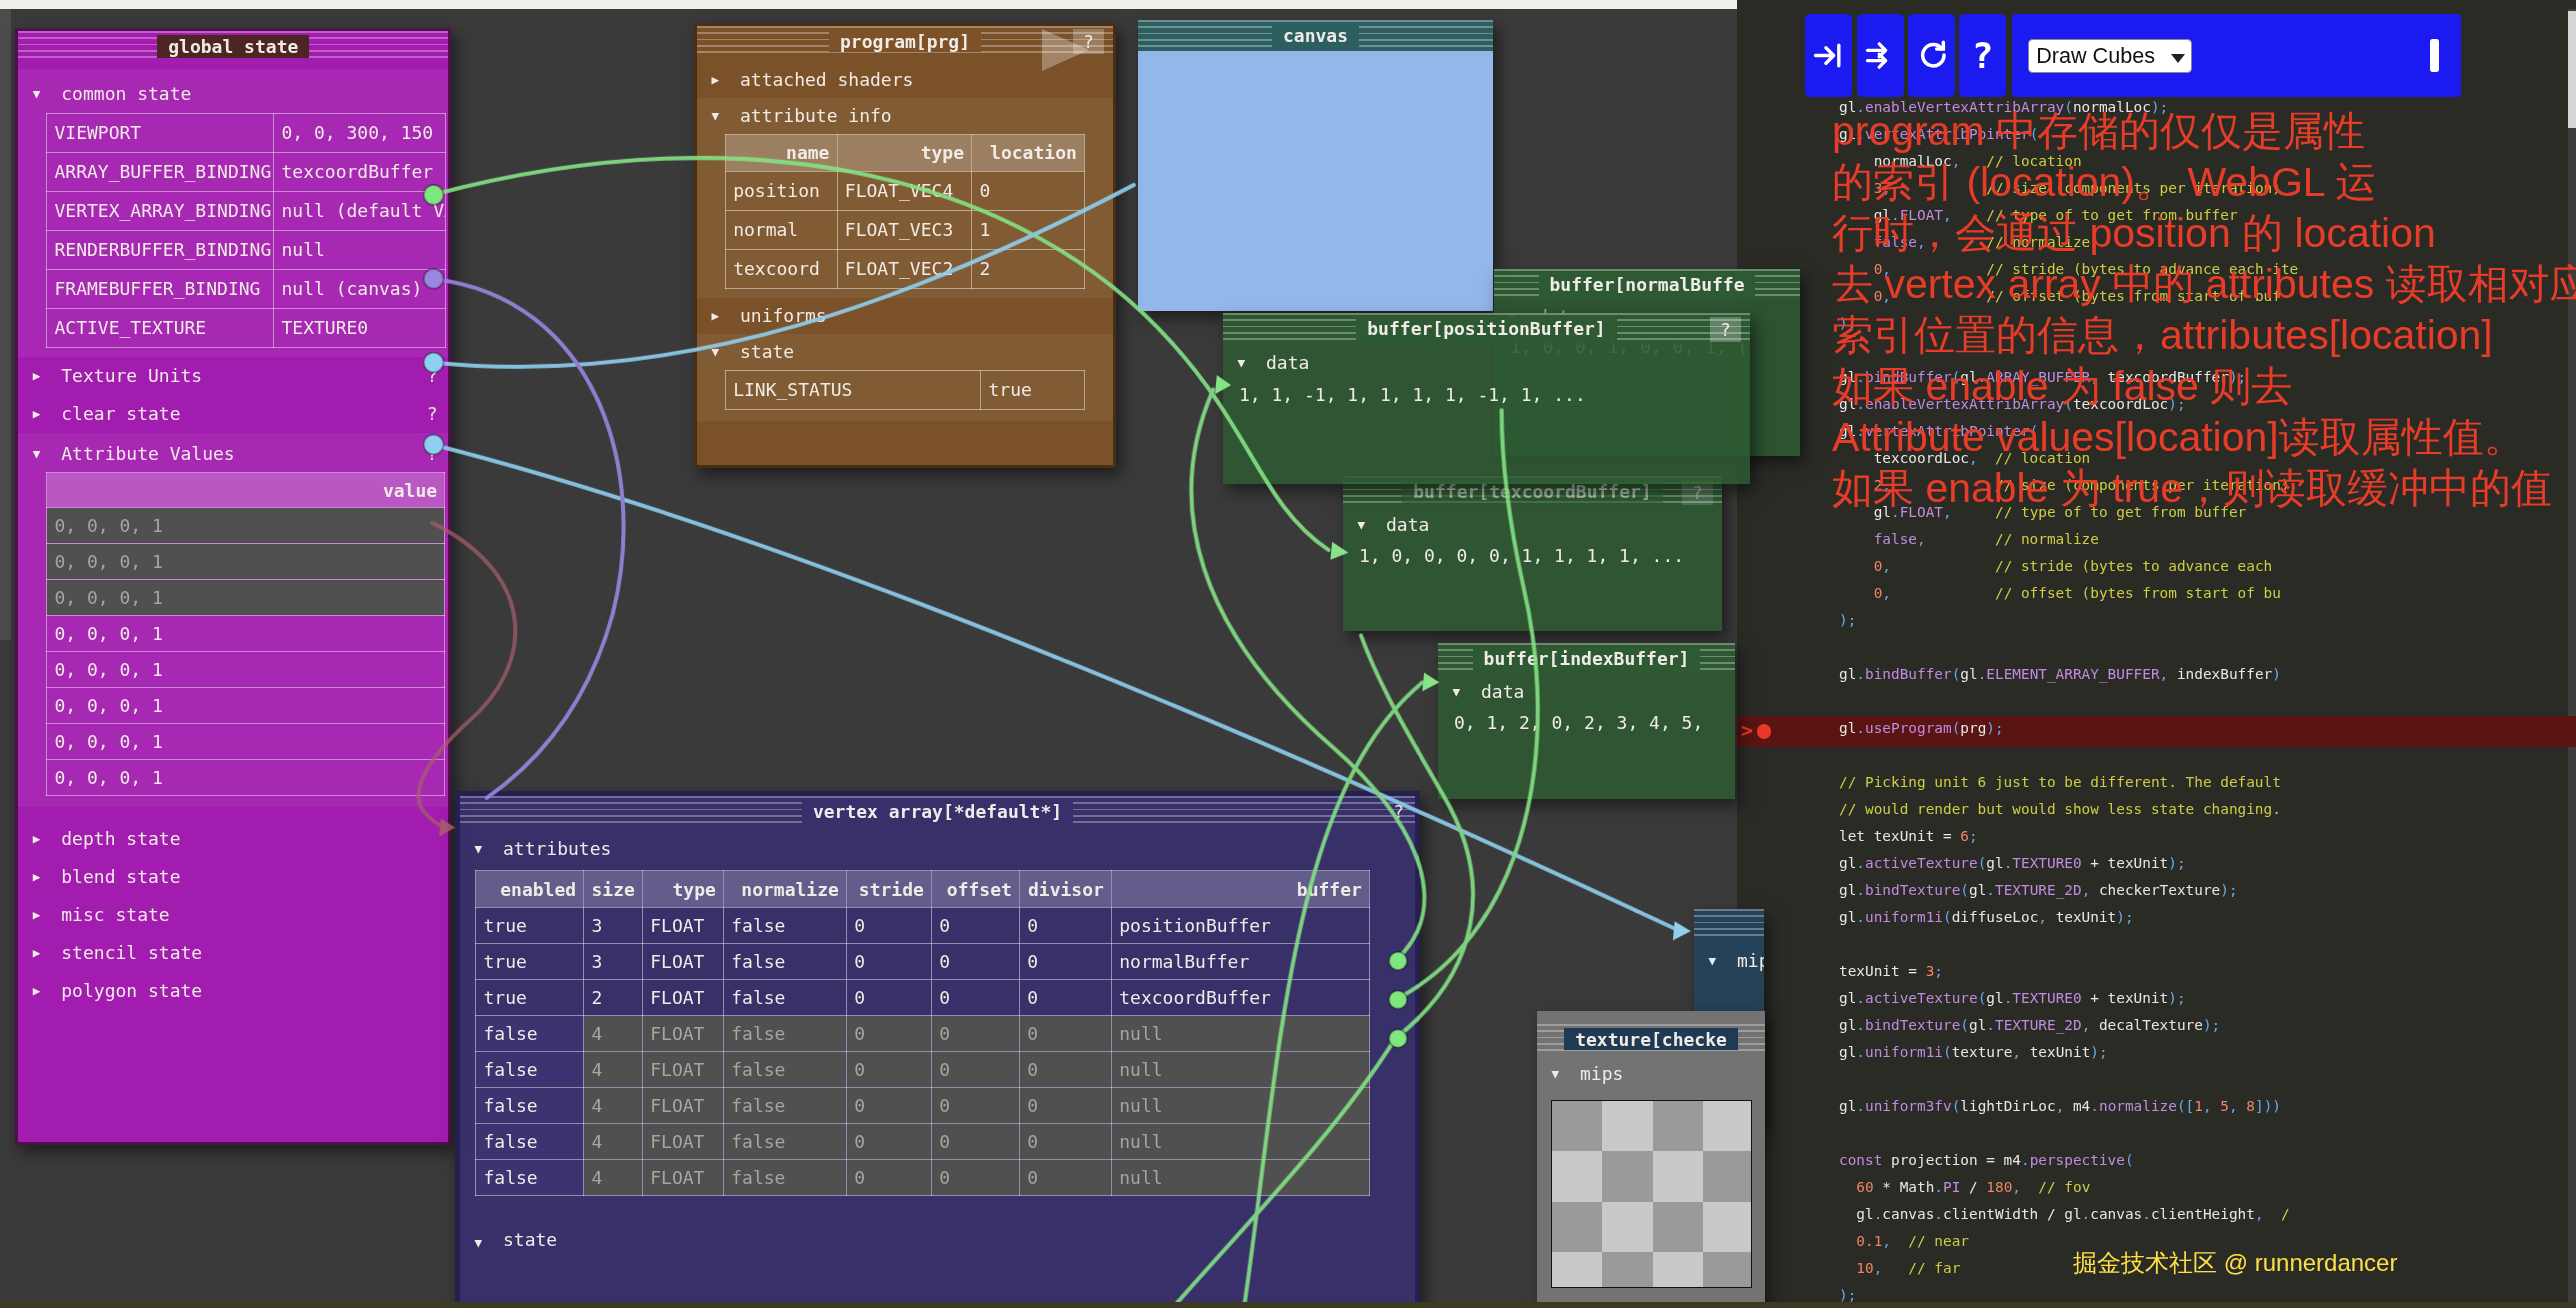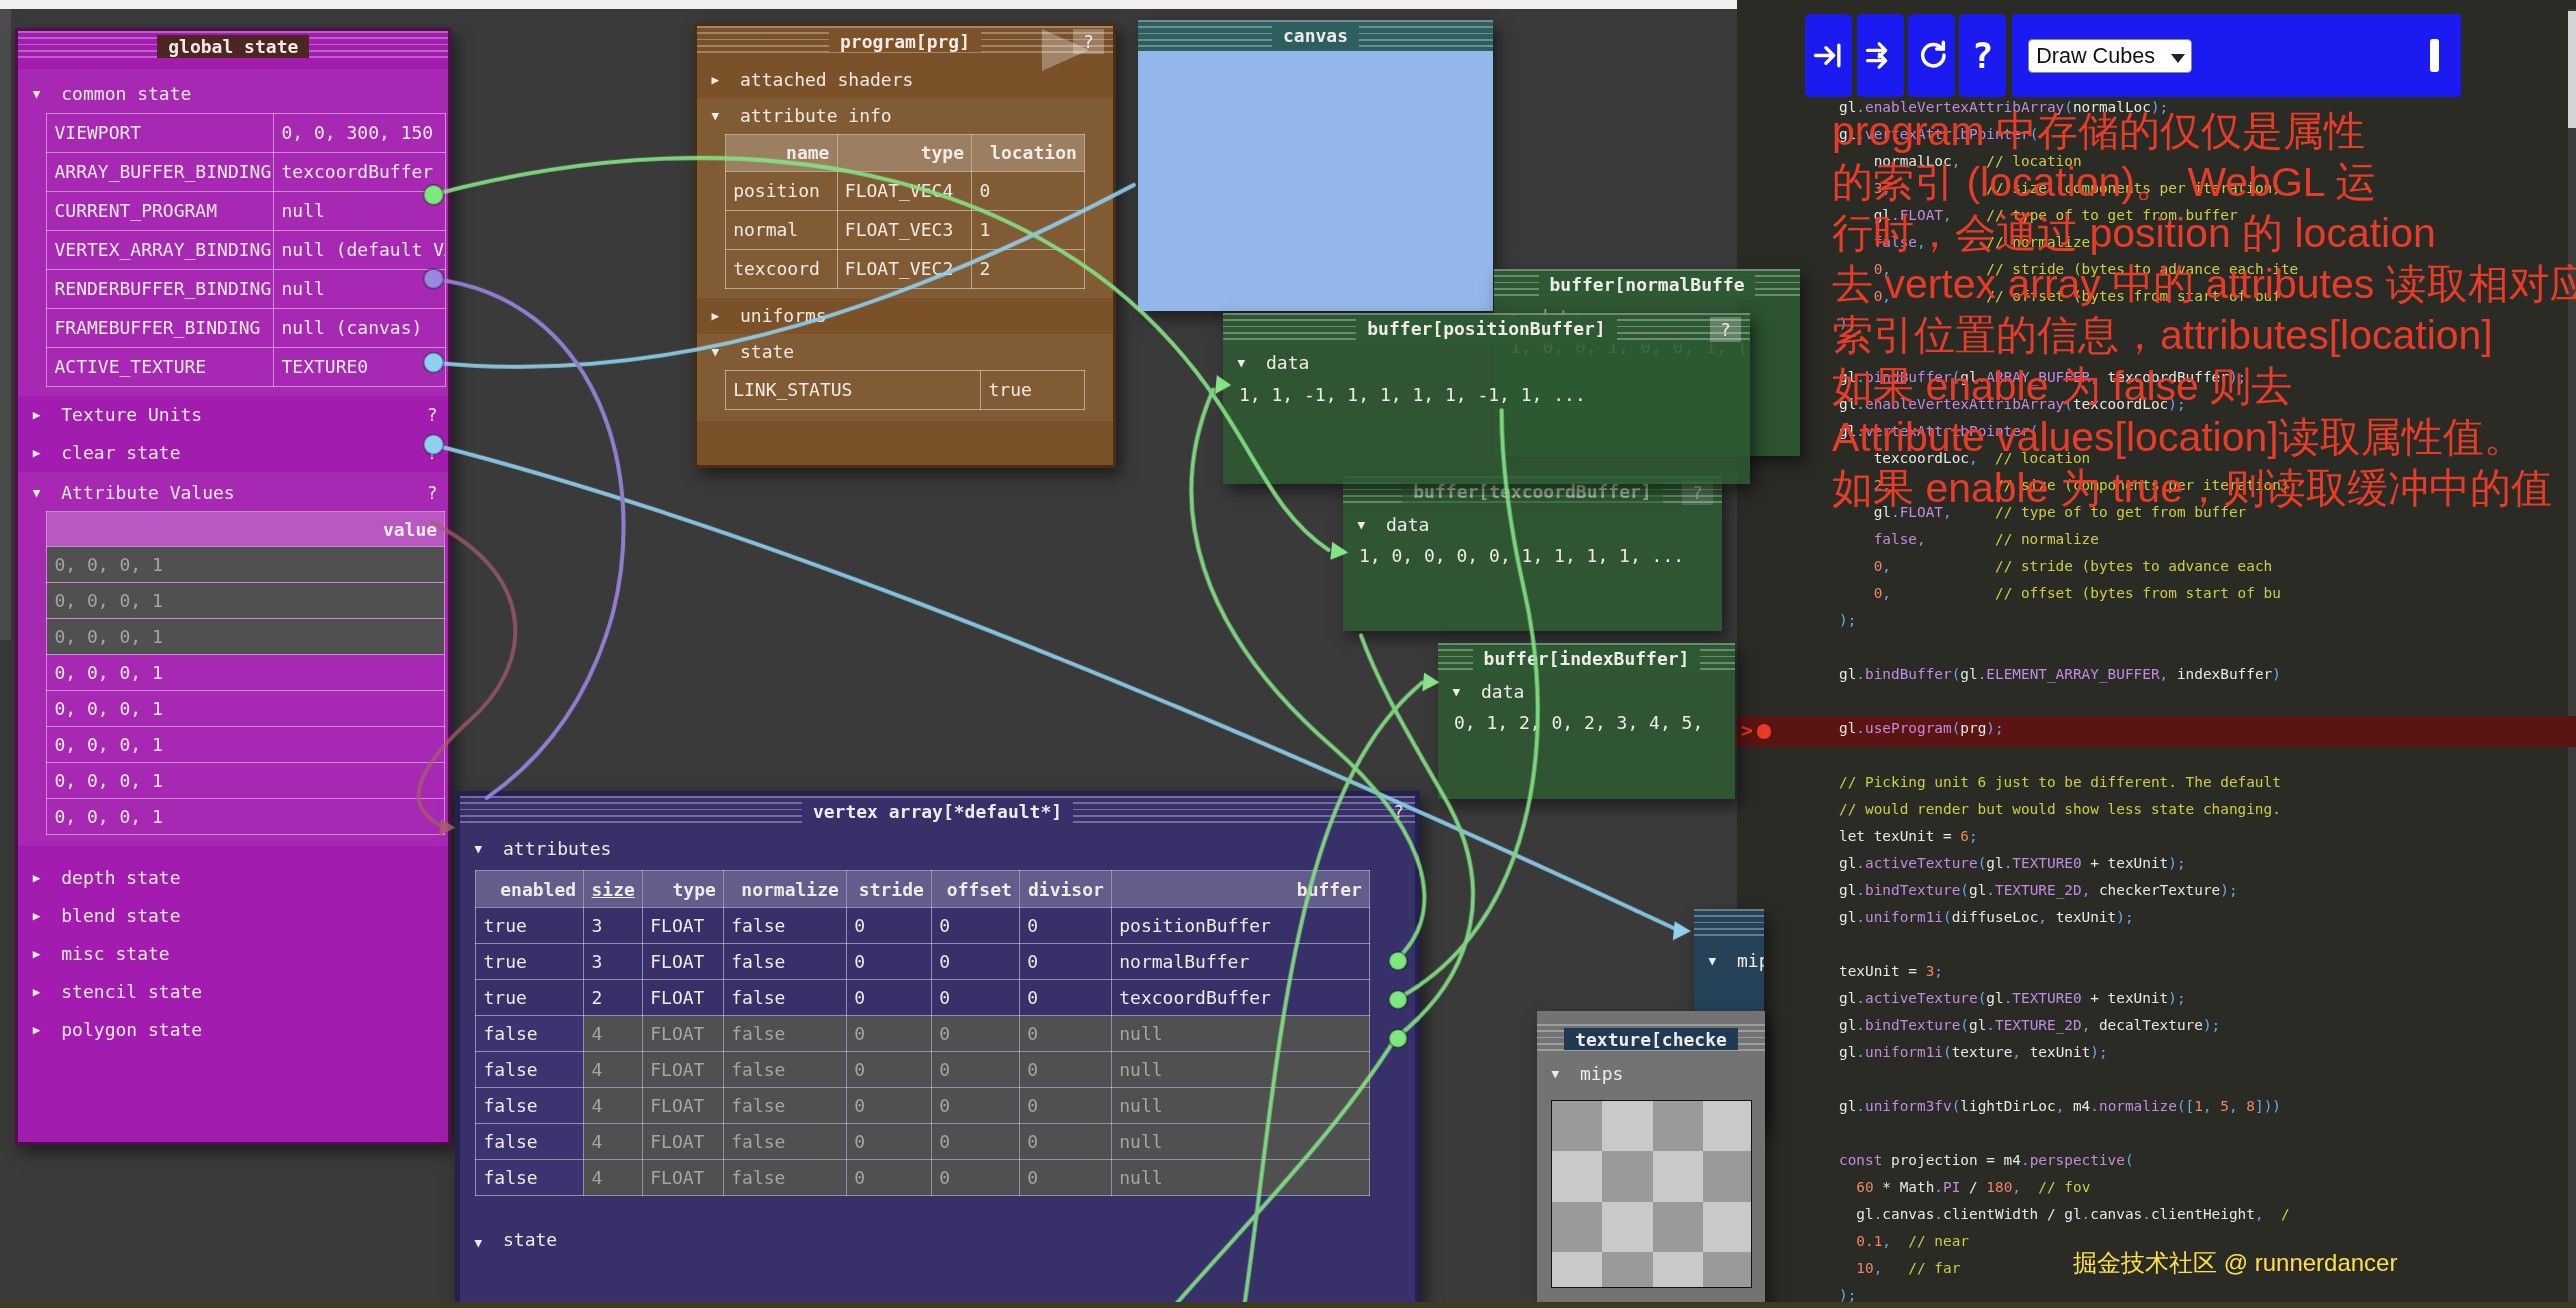--- a/index.html
+++ b/index.html
@@ -265,24 +265,20 @@
 
         <tr>
               <td>VIEWPORT</td>
               <td>0, 0, 300, 150</td>
             </tr>
             <tr>
               <td>ARRAY_BUFFER_BINDING</td>
               <td>texcoordBuffer</td>
             </tr>
             <tr>
-              <td>CURRENT_PROGRAM</td>
-              <td>null</td>
-            </tr>
-            <tr>
               <td>VERTEX_ARRAY_BINDING</td>
               <td>null (default VAO)</td>
             </tr>
             <tr>
               <td>RENDERBUFFER_BINDING</td>
               <td>null</td>
             </tr>
             <tr>
               <td>FRAMEBUFFER_BINDING</td>
               <td>null (canvas)</td>
@@ -459,21 +455,21 @@
           <col style="width:81px">
           <col style="width:123px">
           <col style="width:85px">
           <col style="width:88px">
           <col style="width:92px">
           <col style="width:258px">
         </colgroup>
       <thead>
           <tr>
             <th style="height: 36px;">enabled</th>
-            <th style="height: 36px; text-decoration: underline;">size</th>
+            <th style="height: 36px;">size</th>
             <th style="height: 36px;">type</th>
             <th style="height: 36px;">normalize</th>
             <th style="height: 36px;">stride</th>
             <th style="height: 36px;">offset</th>
             <th style="height: 36px;">divisor</th>
             <th style="height: 36px;">buffer</th>
           </tr>
         </thead>
       <tbody>
 

